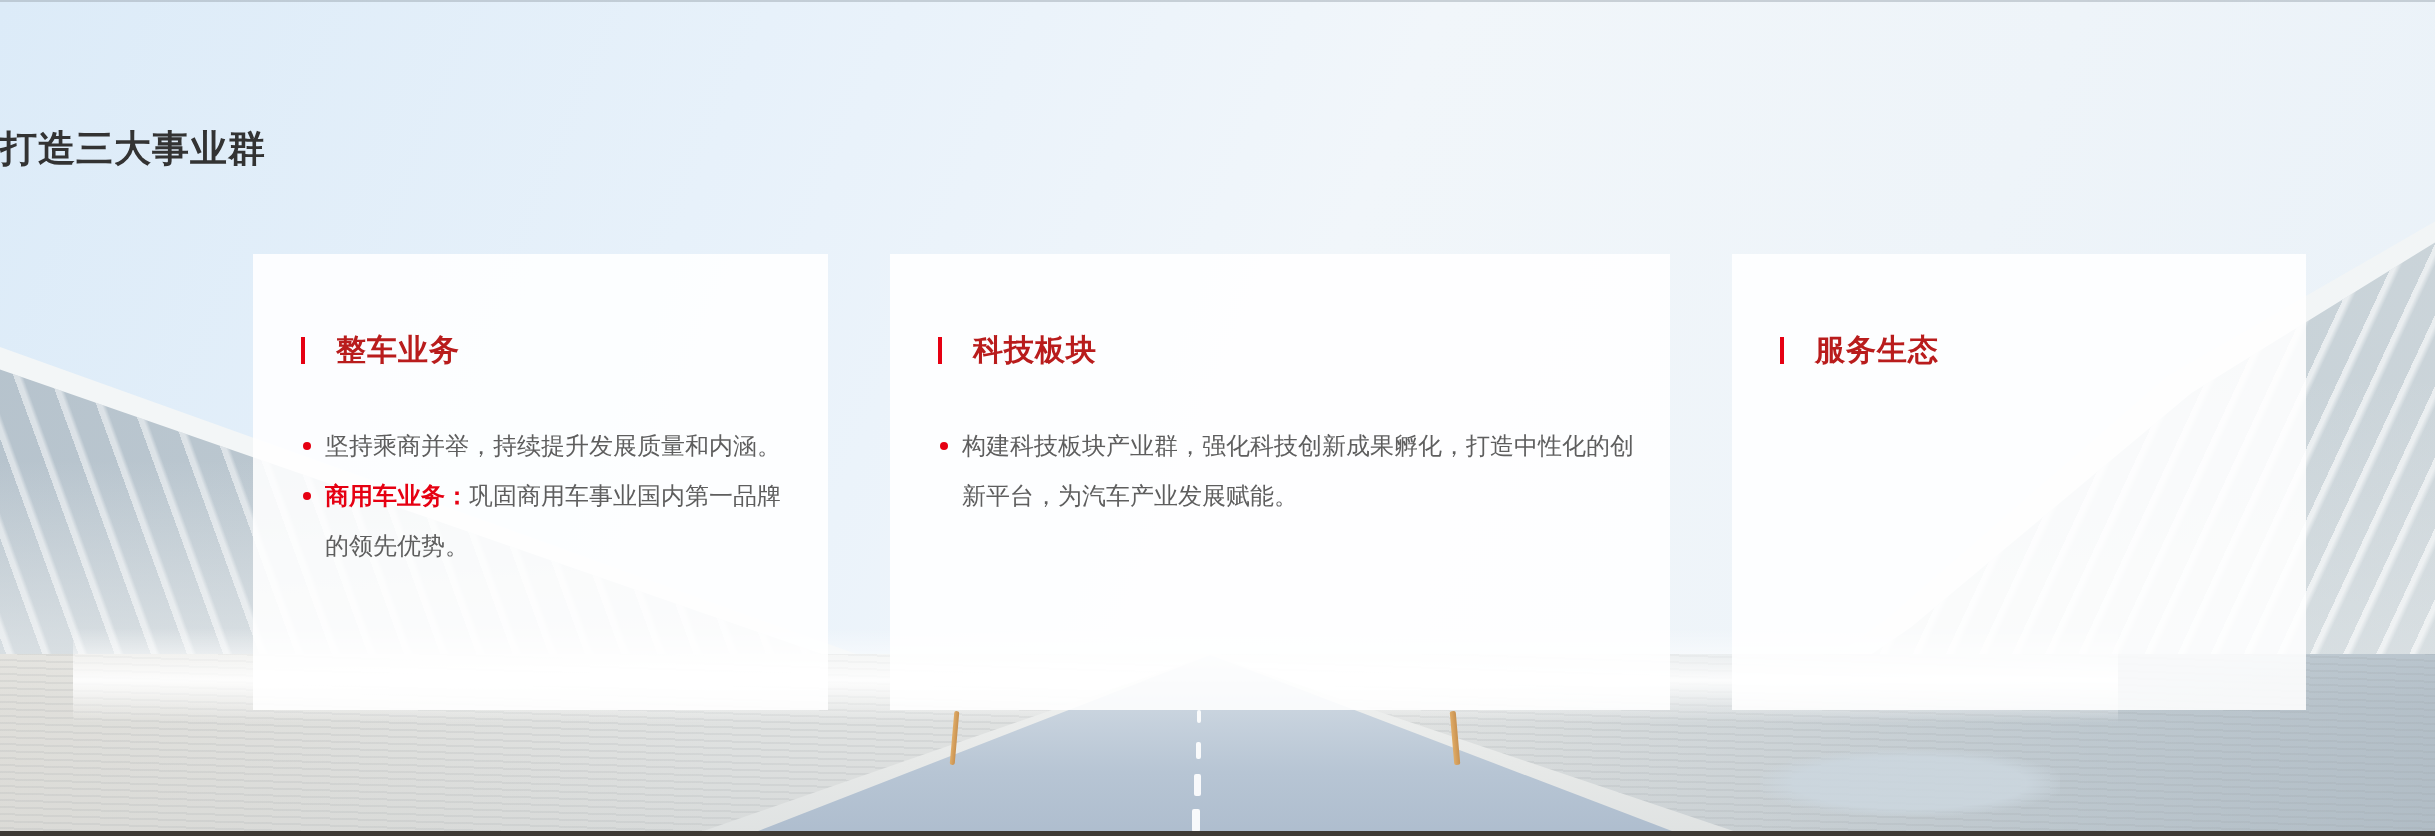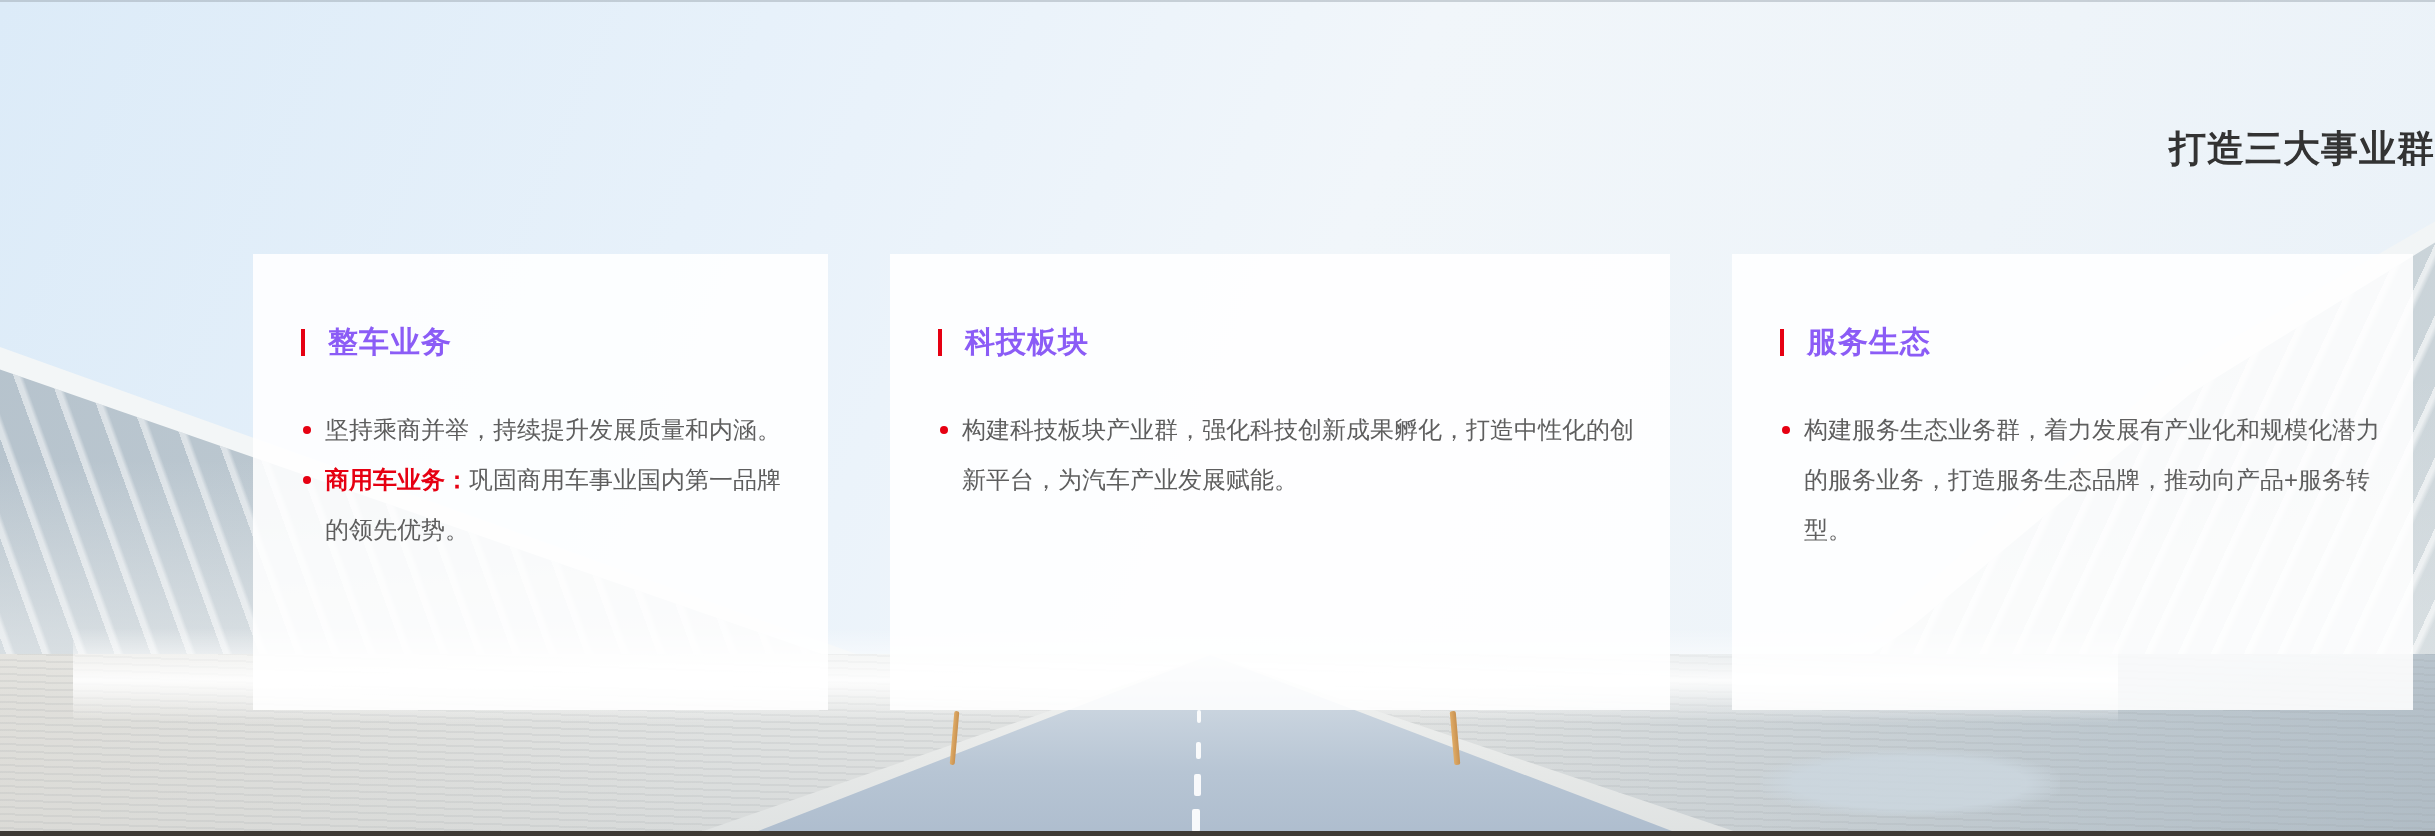--- a/index.html
+++ b/index.html
@@ -54,31 +54,31 @@
   .dash4{left:1192px;top:154px;width:8px;height:23px;}
   .pole{position:absolute;border-radius:2px;background:linear-gradient(90deg,#e0ac67,#c89150);}
   .pole-left{left:952px;top:56px;width:5px;height:54px;transform:rotate(5deg);}
   .pole-right{left:1452px;top:56px;width:6px;height:54px;transform:rotate(-5deg);}
   .pond{position:absolute;left:1760px;top:95px;width:300px;height:66px;opacity:.85;
     background:radial-gradient(ellipse at 50% 50%,#ccd7df 0%,#ccd7df 55%,rgba(204,215,223,0) 75%);}
   .bottom-strip{position:absolute;left:0;bottom:0;width:100%;height:5px;background:#3e3a35;}
 
   
   .content{position:absolute;inset:0;}
-  .page-title{position:absolute;top:124px;left:0;width:100%;margin:0;text-align:right;
+  .page-title{position:absolute;top:124px;left:0;width:100%;margin:0;text-align:left;
     font-size:37px;font-weight:700;color:#333;letter-spacing:1px;}
   .cards{position:absolute;left:253px;top:254px;display:flex;gap:62px;align-items:stretch;}
   .card{background:rgba(255,255,255,.88);height:456px;box-sizing:border-box;
     padding:60px 28px 0 48px;}
   .card:nth-child(1){width:575px;}
   .card:nth-child(2){width:780px;}
-  .card:nth-child(3){width:681px;}
+  .card:nth-child(3){width:574px;}
   .card-head{display:flex;align-items:center;}
   .bar{width:4px;height:27px;background:var(--accent);margin-right:15px;flex:none;}
-  .card-title{margin:8px;font-size:30px;font-weight:700;color:#8b5cf6;letter-spacing:1px;}
+  .card-title{margin:16px;font-size:30px;font-weight:700;color:#b91c1c;letter-spacing:1px;}
   .card-list{list-style:none;margin:34px 0 0 0;padding:0;}
   .bullet{display:flex;font-size:24px;line-height:50px;color:#5e5e5e;}
   .dot{width:8px;height:8px;border-radius:50%;background:var(--accent);flex:none;
     margin:21px 14px 0 2px;}
   .txt{flex:1;}
   .em{color:var(--accent);font-weight:700;}
 </style>
 </head>
 <body>
 
@@ -136,20 +136,16 @@
           </li>
         </ul>
   </section>
 
   <section class="card">
     <header class="card-head">
       <span class="bar"></span>
       <h2 class="card-title">服务生态</h2>
     </header>
     <ul class="card-list">
-          <li class="bullet">
-            <span class="dot"></span>
-            <span class="txt"><span>构建服务生态业务群，着力发展有产业化和规模化潜力的服务业务，打造服务生态品牌，推动向产品+服务转型。</span></span>
-          </li>
         </ul>
   </section>
 </div>
 </div>
 
 </body></html>

